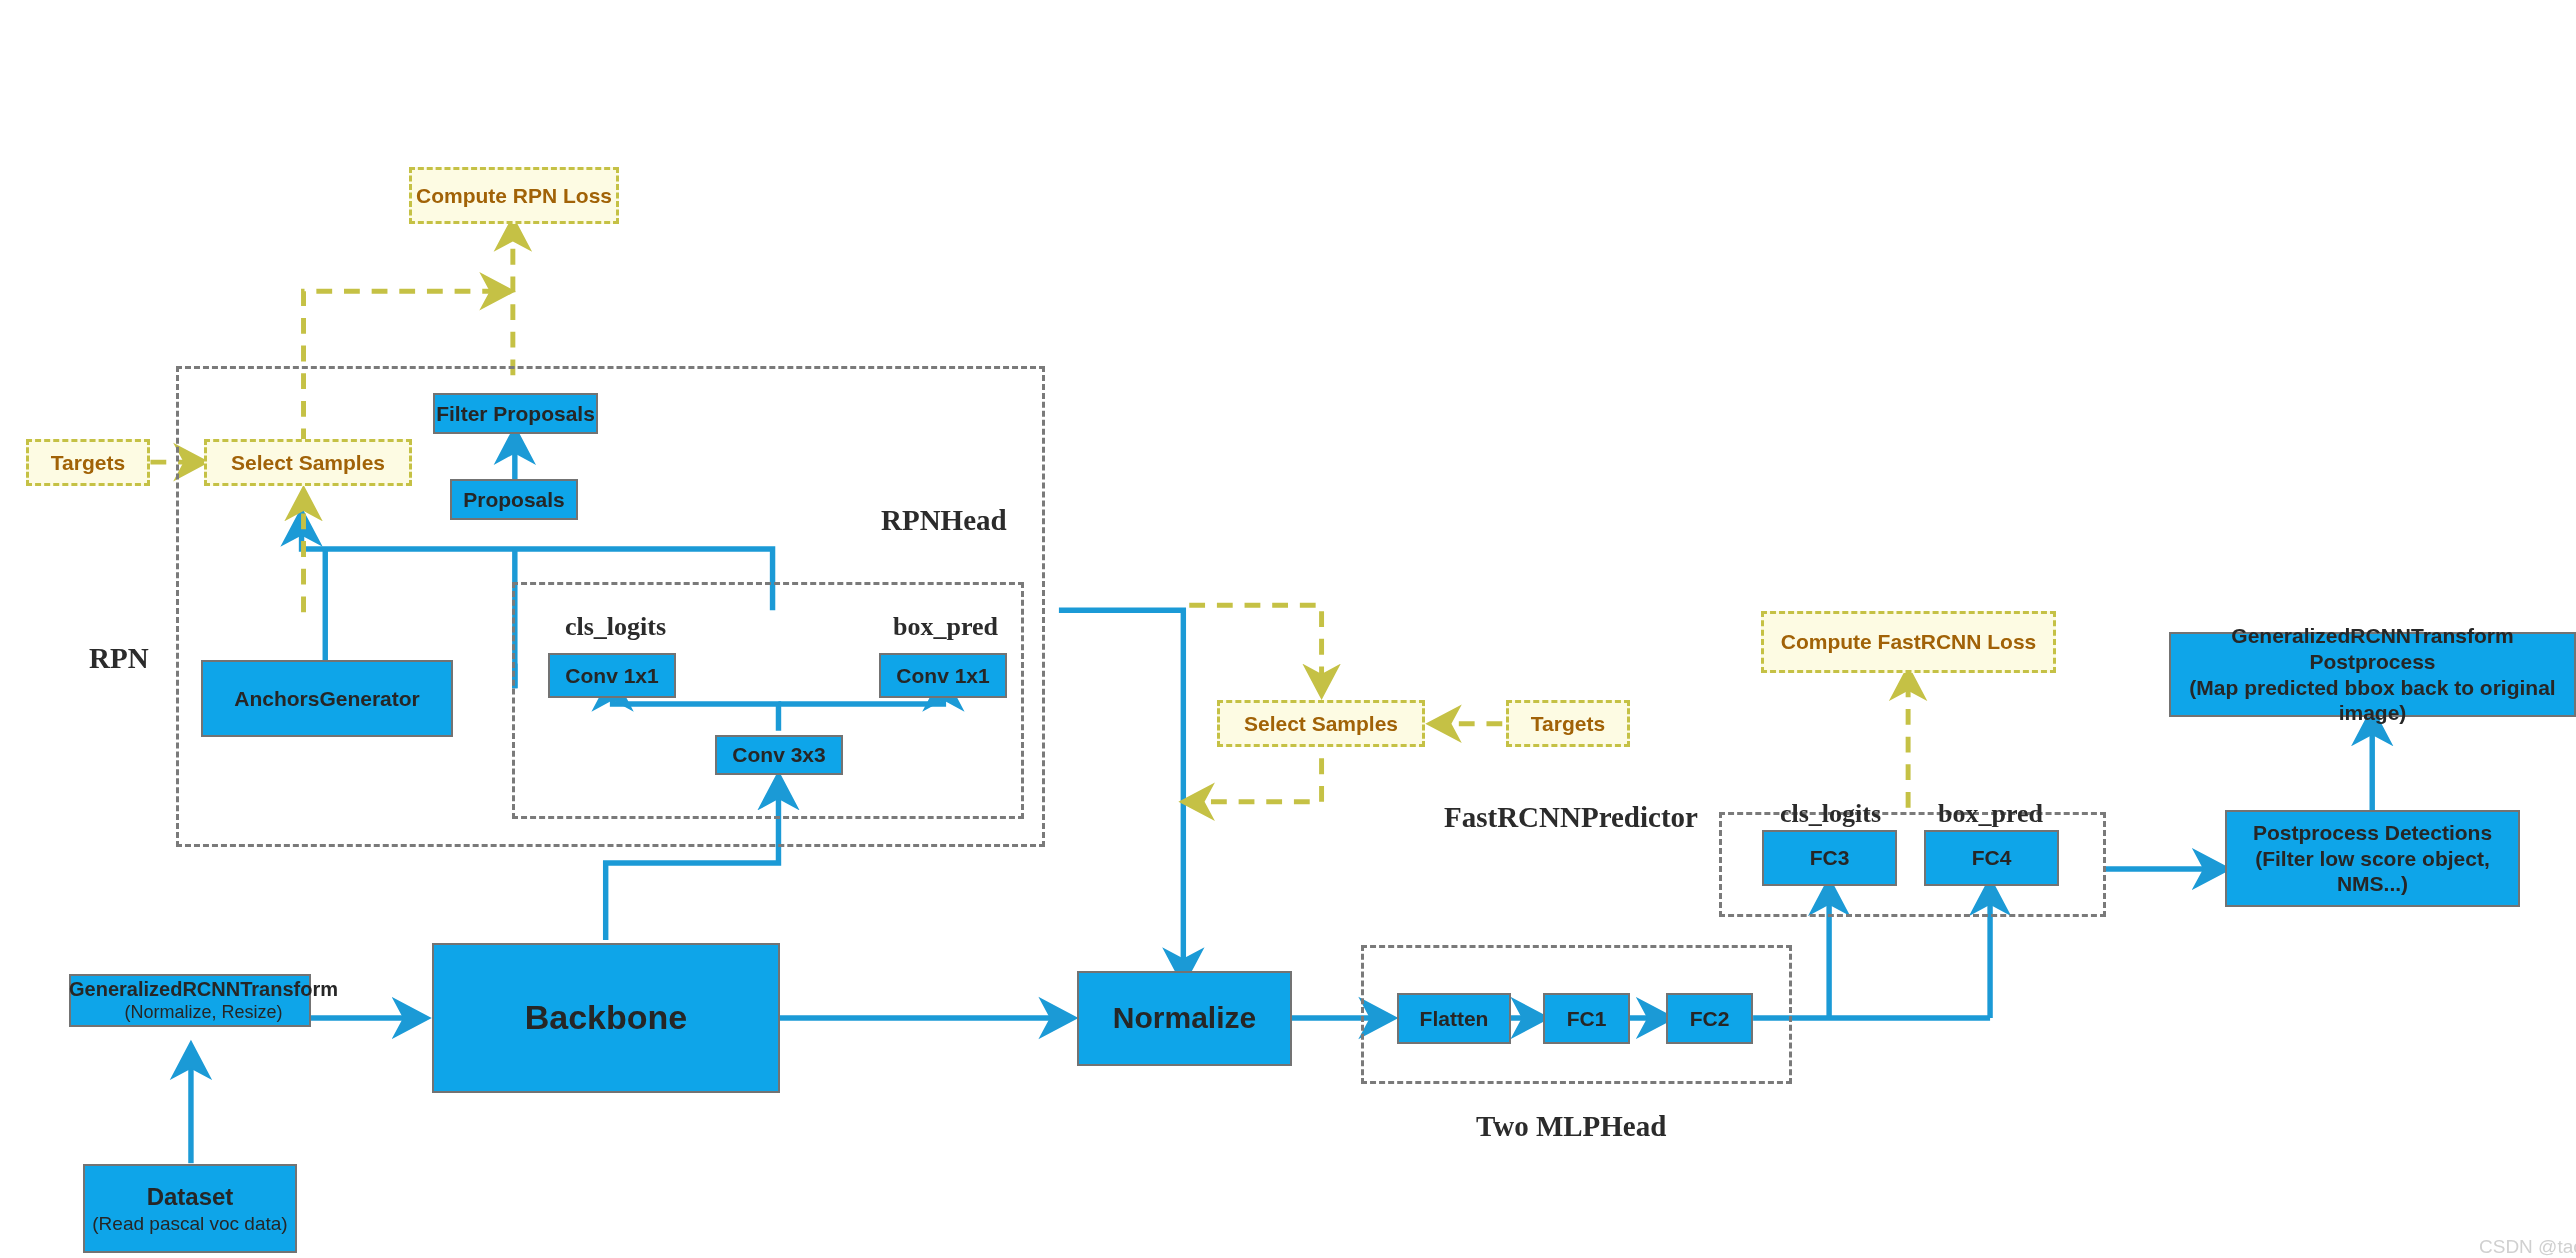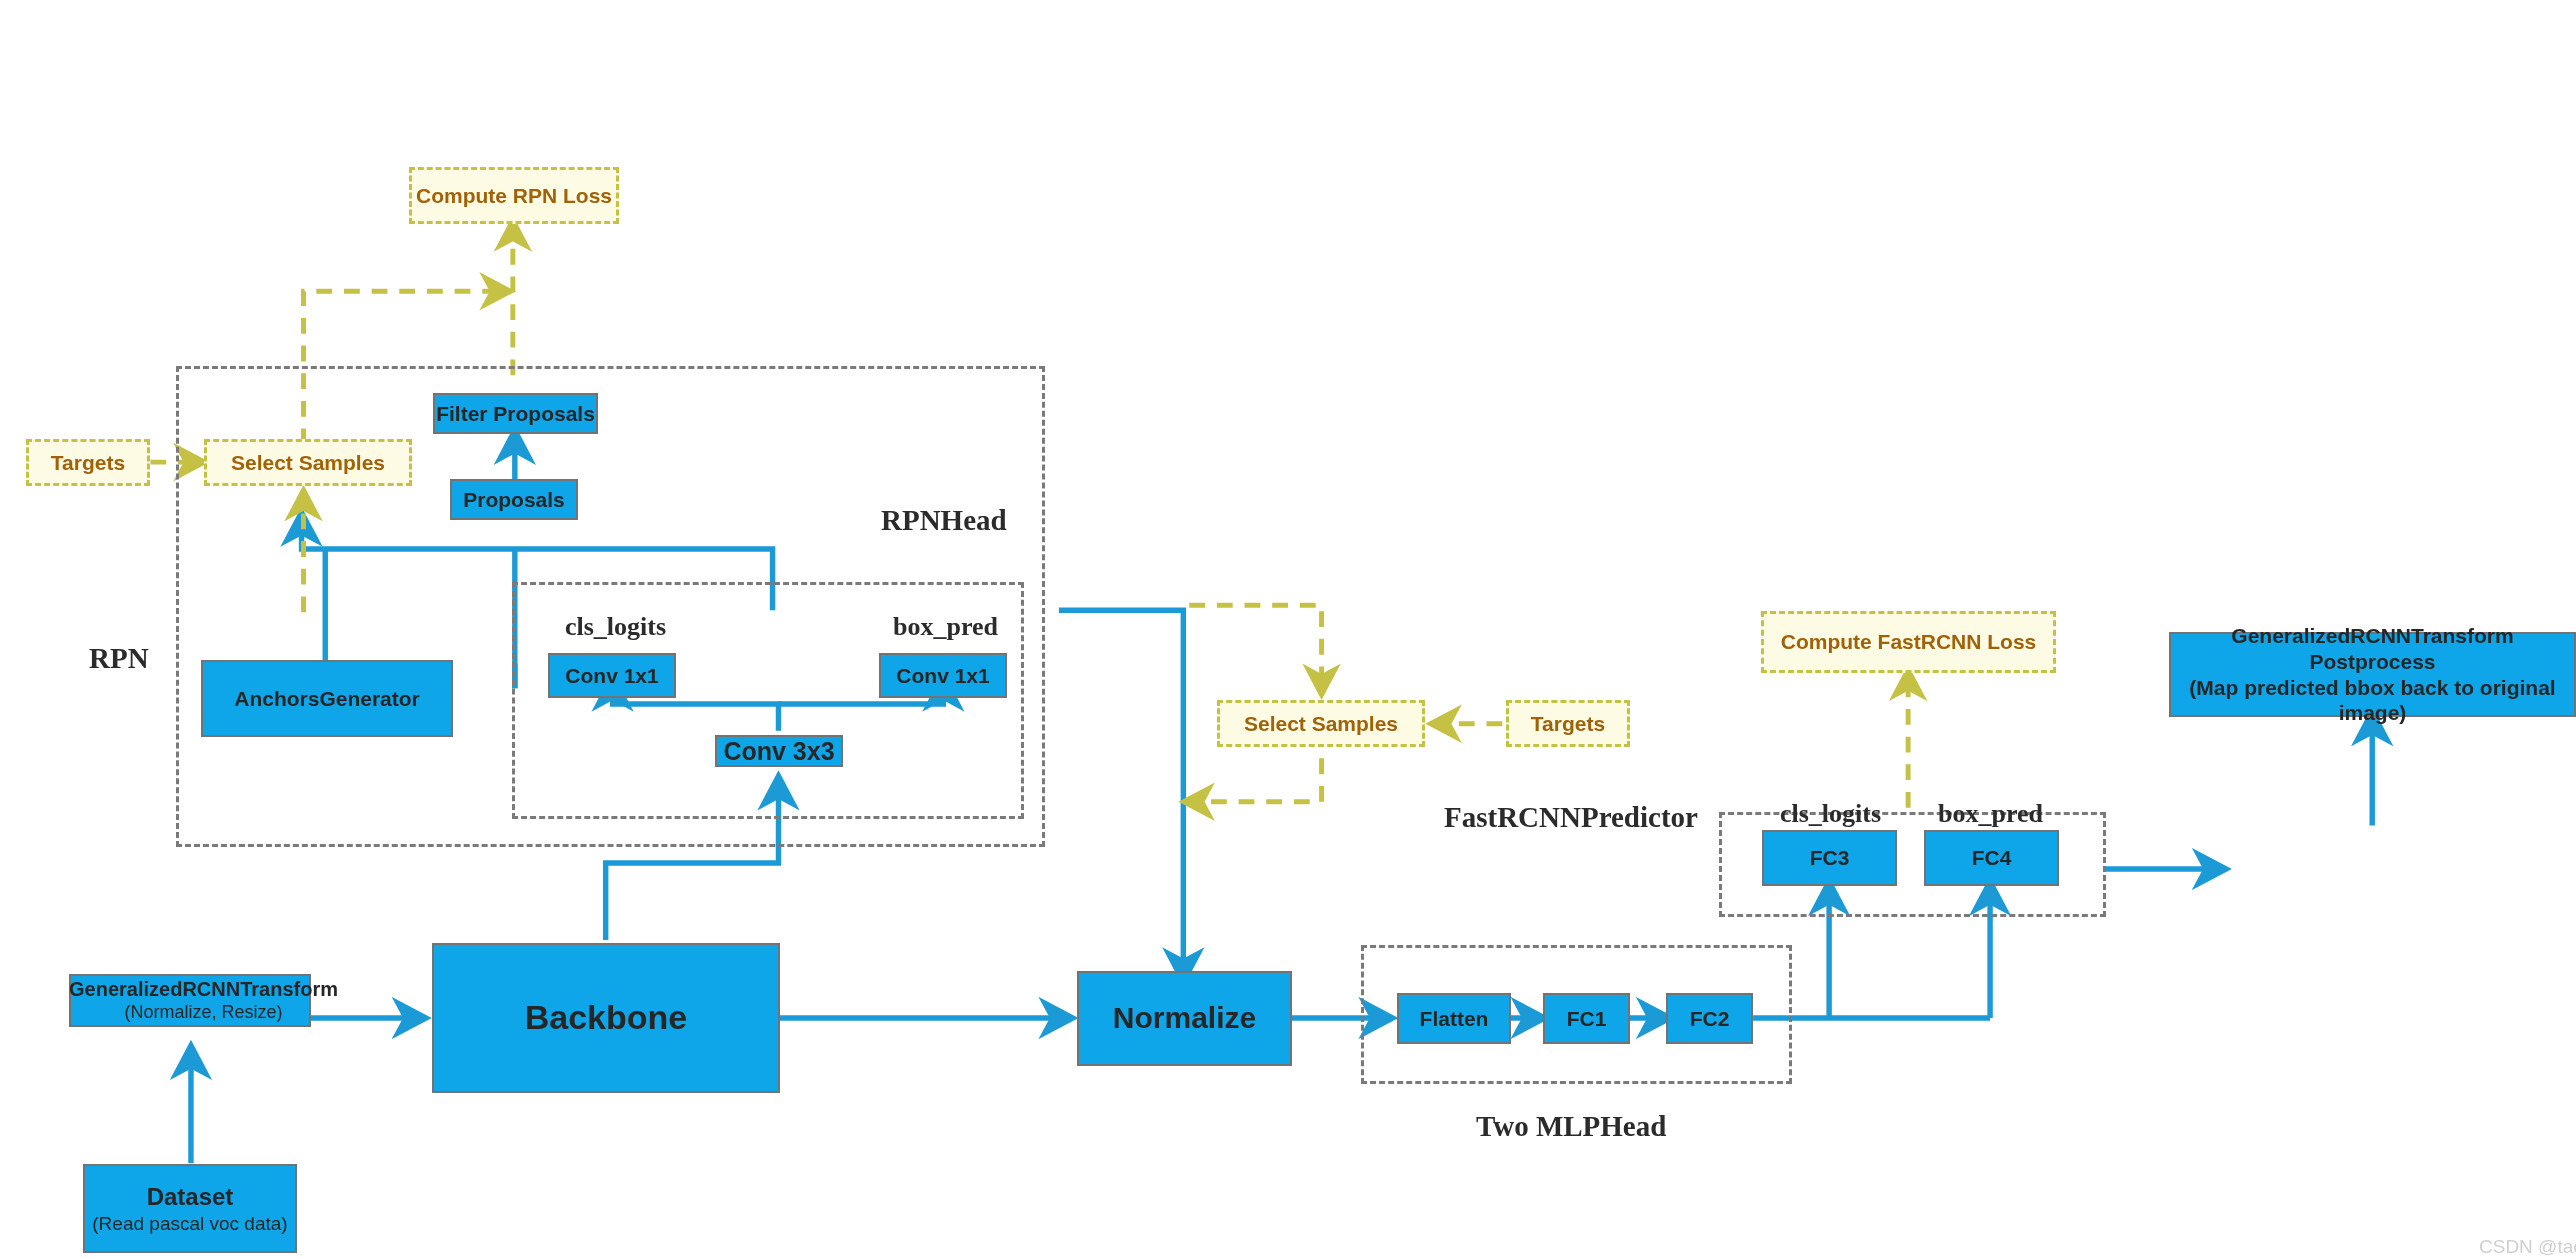--- a/index.html
+++ b/index.html
@@ -193,21 +193,21 @@
   </div>
 
   <div class="node plain" style="left:450px; top:479px; width:128px; height:41px; font-size:21px;">
     <div class="t1">Proposals</div>
   </div>
 
   <div class="node plain" style="left:433px; top:393px; width:165px; height:41px; font-size:21px;">
     <div class="t1">Filter Proposals</div>
   </div>
 
-  <div class="node plain" style="left:715px; top:735px; width:128px; height:32px; font-size:25px;">
+  <div class="node plain" style="left:715px; top:735px; width:128px; height:40px; font-size:21px;">
     <div class="t1">Conv 3x3</div>
   </div>
 
   <div class="node plain" style="left:548px; top:653px; width:128px; height:45px; font-size:21px;">
     <div class="t1">Conv 1x1</div>
   </div>
 
   <div class="node plain" style="left:879px; top:653px; width:128px; height:45px; font-size:21px;">
     <div class="t1">Conv 1x1</div>
   </div>
@@ -225,20 +225,24 @@
   </div>
 
   <div class="node plain" style="left:1762px; top:830px; width:135px; height:56px; font-size:21px;">
     <div class="t1">FC3</div>
   </div>
 
   <div class="node plain" style="left:1924px; top:830px; width:135px; height:56px; font-size:21px;">
     <div class="t1">FC4</div>
   </div>
 
+  <div class="node plain" style="left:2225px; top:810px; width:295px; height:97px; font-size:21px;">
+    <div class="t1">Postprocess Detections</div>
+    <div class="t1" style="font-weight:bold;">(Filter low score object,   NMS...)</div>
+  </div>
 
   <div class="node plain" style="left:2169px; top:632px; width:407px; height:85px; font-size:21px;">
     <div class="t1">GeneralizedRCNNTransform    Postprocess</div>
     <div class="t1">(Map predicted bbox back to original image)</div>
   </div>
 
   <div class="node yellow" style="left:26px; top:439px; width:124px; height:47px; font-size:21px;">
     <div>Targets</div>
   </div>
 

